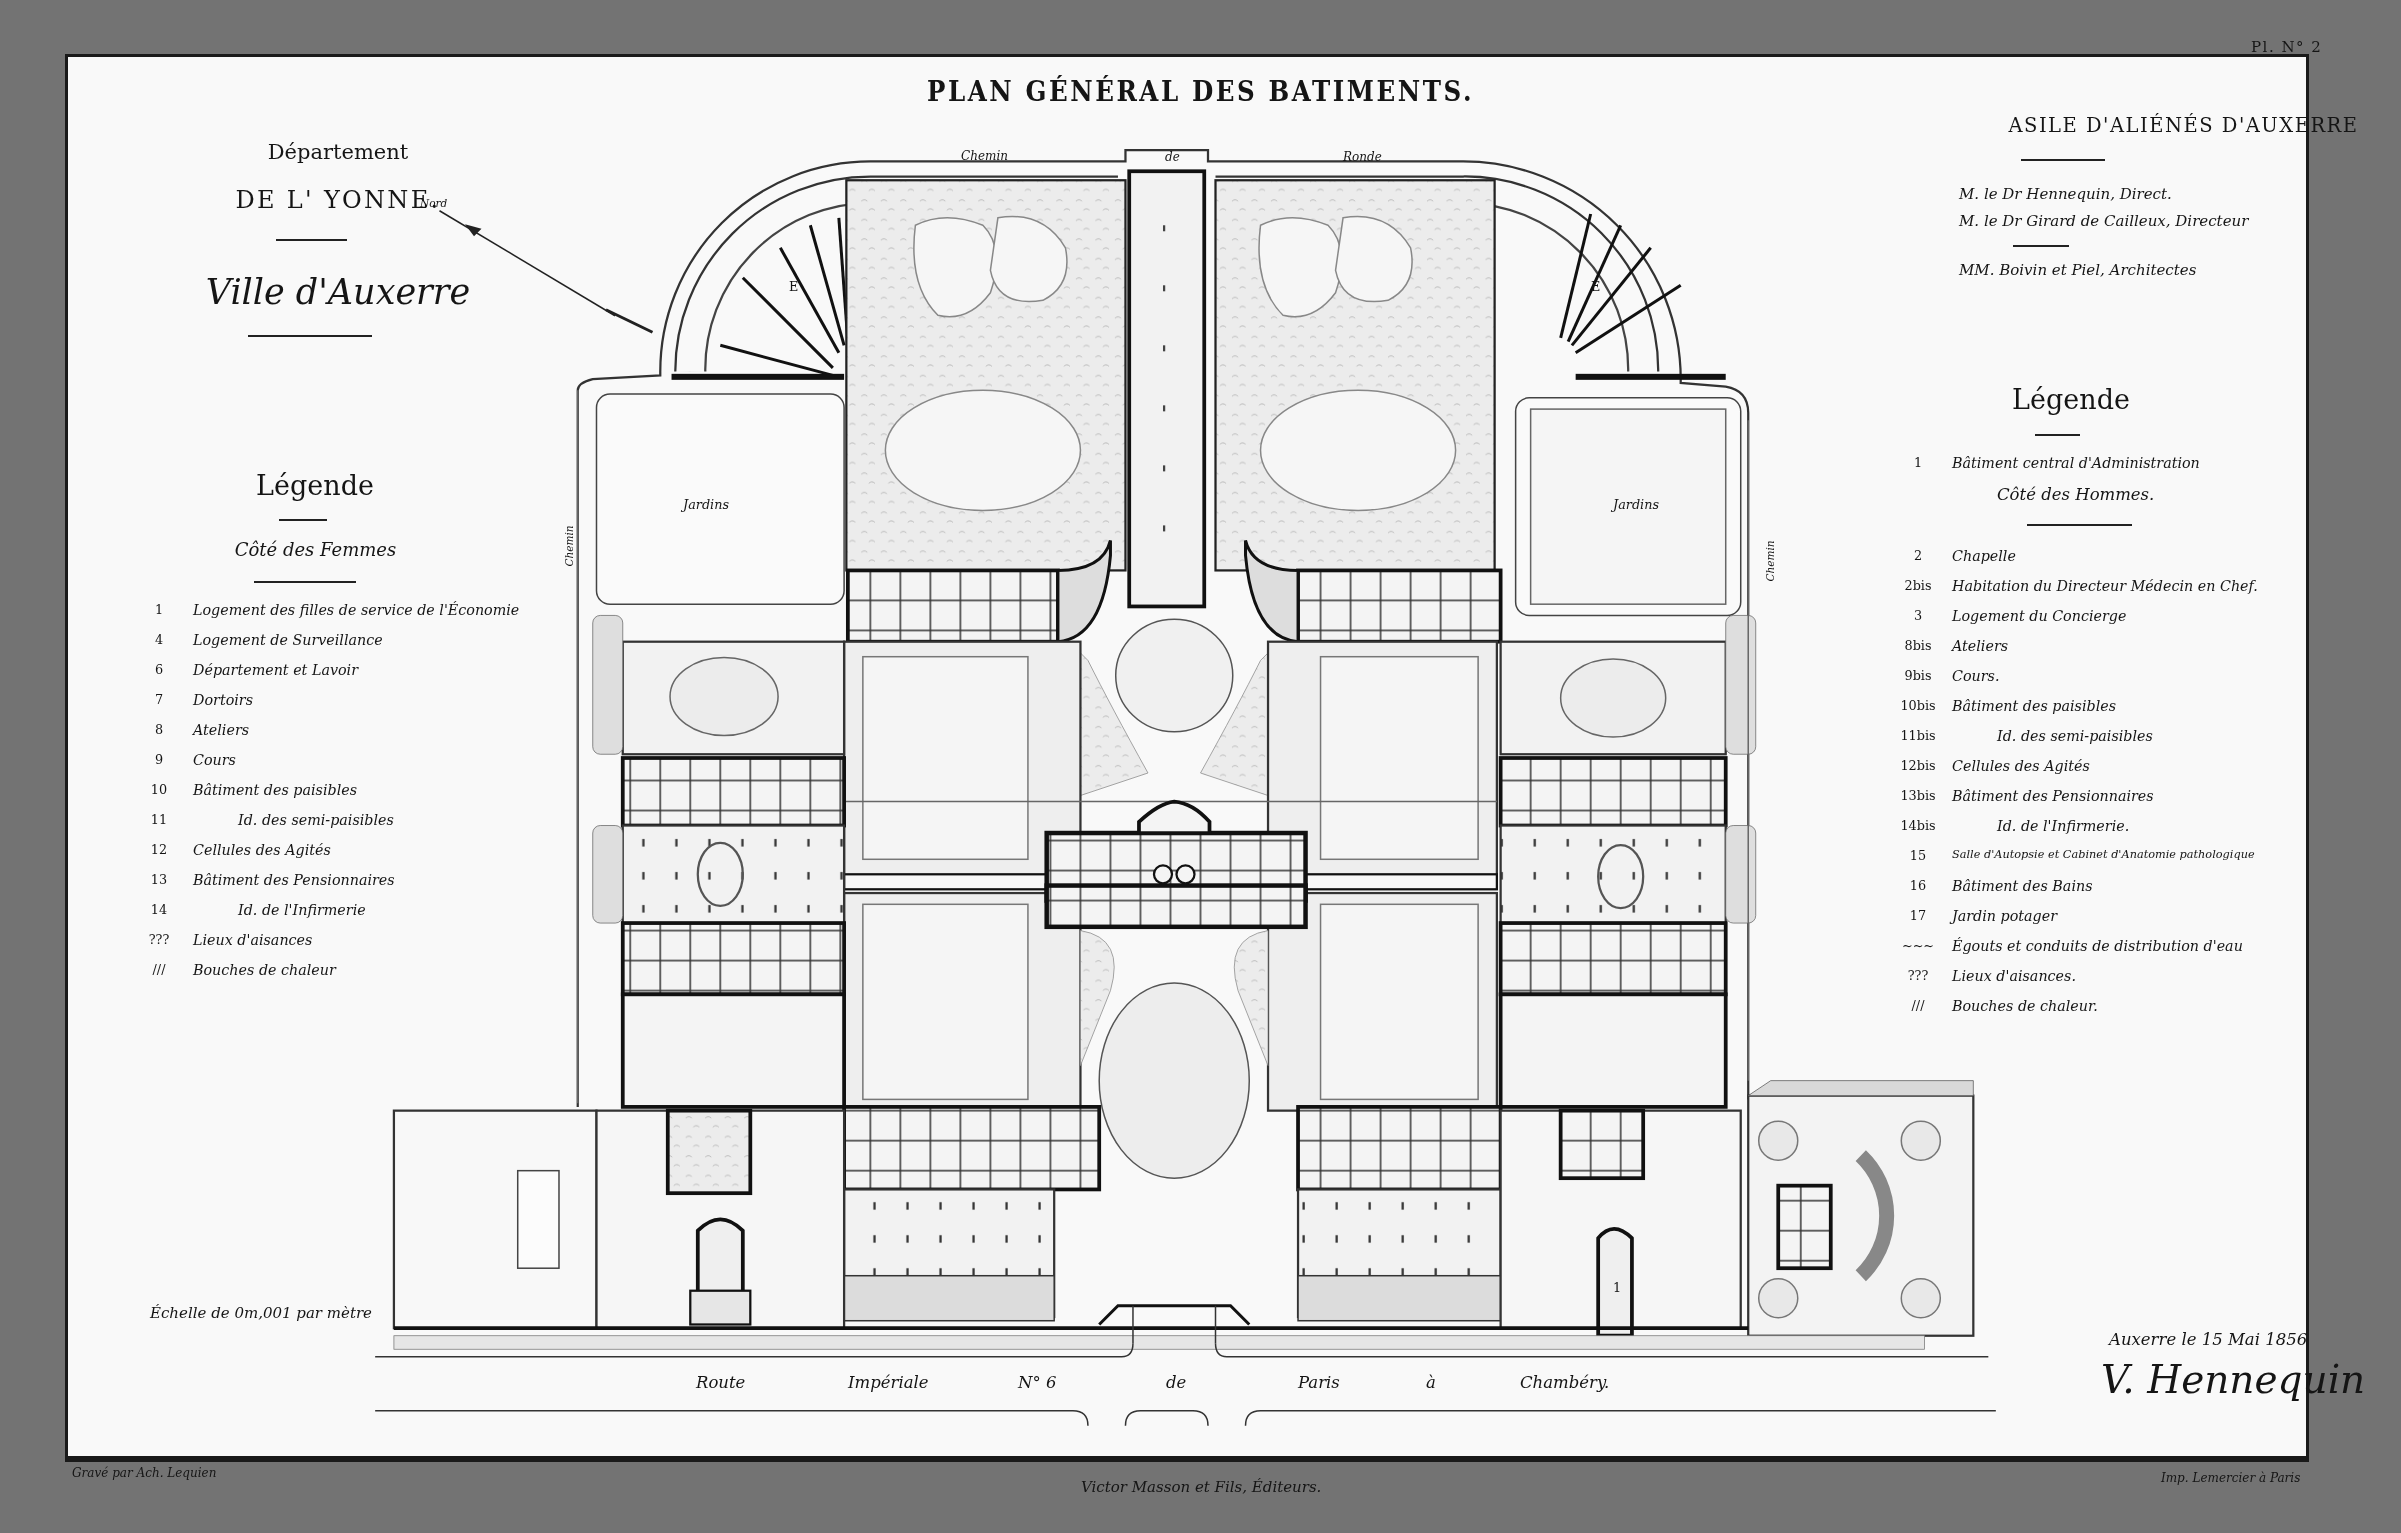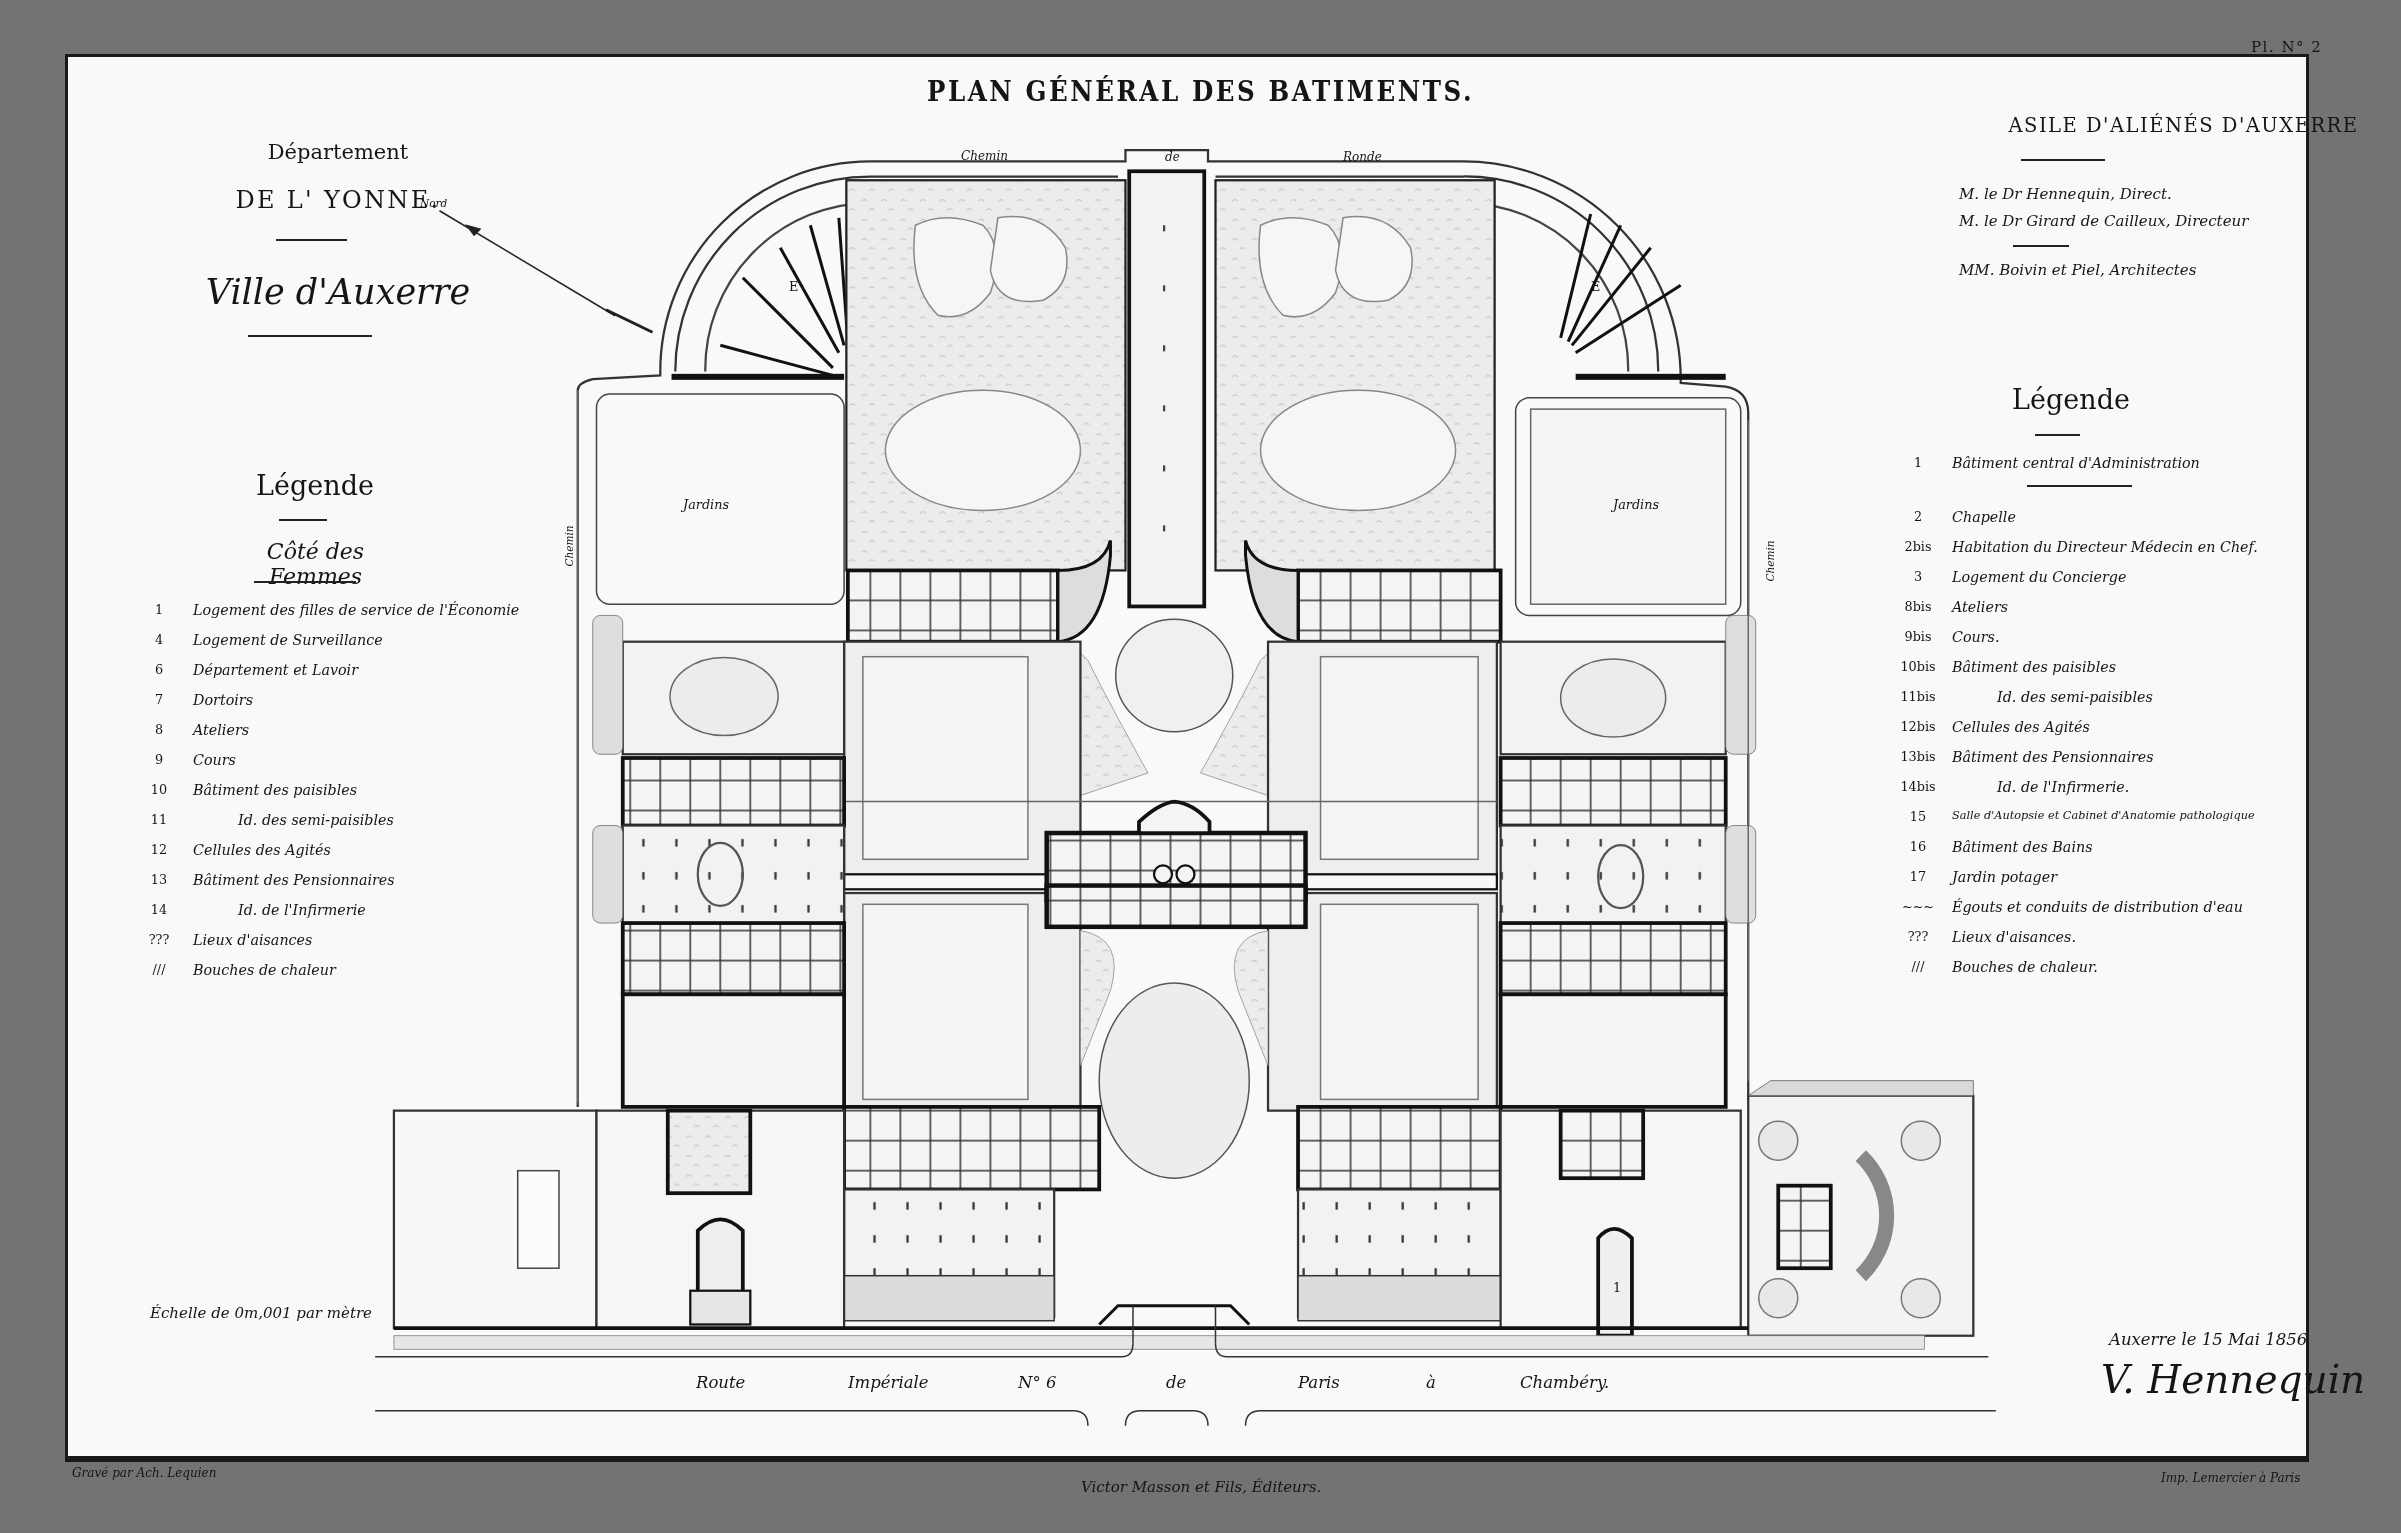--- a/index.html
+++ b/index.html
@@ -9,21 +9,21 @@
   .plate-no{position:absolute;left:2251px;top:38px;font-size:15px;letter-spacing:1.5px;}
   .title{position:absolute;left:0;width:2401px;top:74px;text-align:center;font-size:28.5px;letter-spacing:3px;font-family:"DejaVu Serif",serif;font-weight:bold;transform:scaleX(.86);}
   .tl{position:absolute;text-align:center;}
   .dept{left:188px;width:300px;top:140px;font-size:21px;}
   .dept2{left:188px;width:300px;top:186px;font-size:24px;letter-spacing:2.3px;}
   .rule{position:absolute;height:2.3px;background:#222;}
   .ville{left:188px;width:300px;top:272px;font-size:35px;font-style:italic;}
   .asile{position:absolute;left:1921px;width:525px;top:114px;text-align:center;font-size:19.5px;letter-spacing:1.5px;}
   .credit{position:absolute;left:1959px;font-size:15px;font-style:italic;}
   .legend-head{position:absolute;text-align:center;font-size:27px;}
-  .legend-sub{position:absolute;text-align:center;font-size:22px;font-style:italic;}
+  .legend-sub{position:absolute;text-align:center;font-size:18px;font-style:italic;}
   .legend-list{position:absolute;font-size:14.3px;font-style:italic;}
   .legend-list .row{position:relative;height:30px;}
   .legend-list .num{position:absolute;left:0;width:38px;text-align:center;font-style:normal;font-size:12.8px;}
   .legend-list .lbl{position:absolute;left:53px;white-space:nowrap;}
   .legend-list .indent{padding-left:45px;}
   .plan{position:absolute;left:0;top:0;width:2401px;height:1534px;}
   .road-label{position:absolute;font-size:16.5px;font-style:italic;}
   .scale-note{position:absolute;left:150px;top:1304px;font-size:15px;font-style:italic;}
   .date{position:absolute;left:2109px;top:1330px;font-size:16.5px;font-style:italic;}
   .sign{position:absolute;left:2101px;top:1357px;font-size:39px;font-style:italic;font-family:"DejaVu Serif",serif;}
@@ -120,20 +120,24 @@
         <span class="lbl">Bouches de chaleur</span>
       </div>
   </div>
 
   <div class="legend-head" style="left:1981px;width:180px;top:384px;">Légende</div>
   <div class="rule" style="left:2035px;top:434px;width:45px;height:1.5px;"></div>
   <div class="legend-list" style="left:1899px;top:455px;width:420px;">
     <div class="row">
         <span class="num">1</span>
         <span class="lbl">Bâtiment central d'Administration</span>
+      </div>
+    <div class="row" style="height:39px;">
+        <span class="num"></span>
+        <span class="lbl indent" style="font-size:16.5px;">Côté des Hommes.</span>
       </div>
     <div class="rule" style="position:relative;left:128px;width:105px;height:1.5px;margin-bottom:22.5px;"></div>
     <div class="row">
         <span class="num">2</span>
         <span class="lbl">Chapelle</span>
       </div>
     <div class="row">
         <span class="num">2bis</span>
         <span class="lbl">Habitation du Directeur Médecin en Chef.</span>
       </div>

